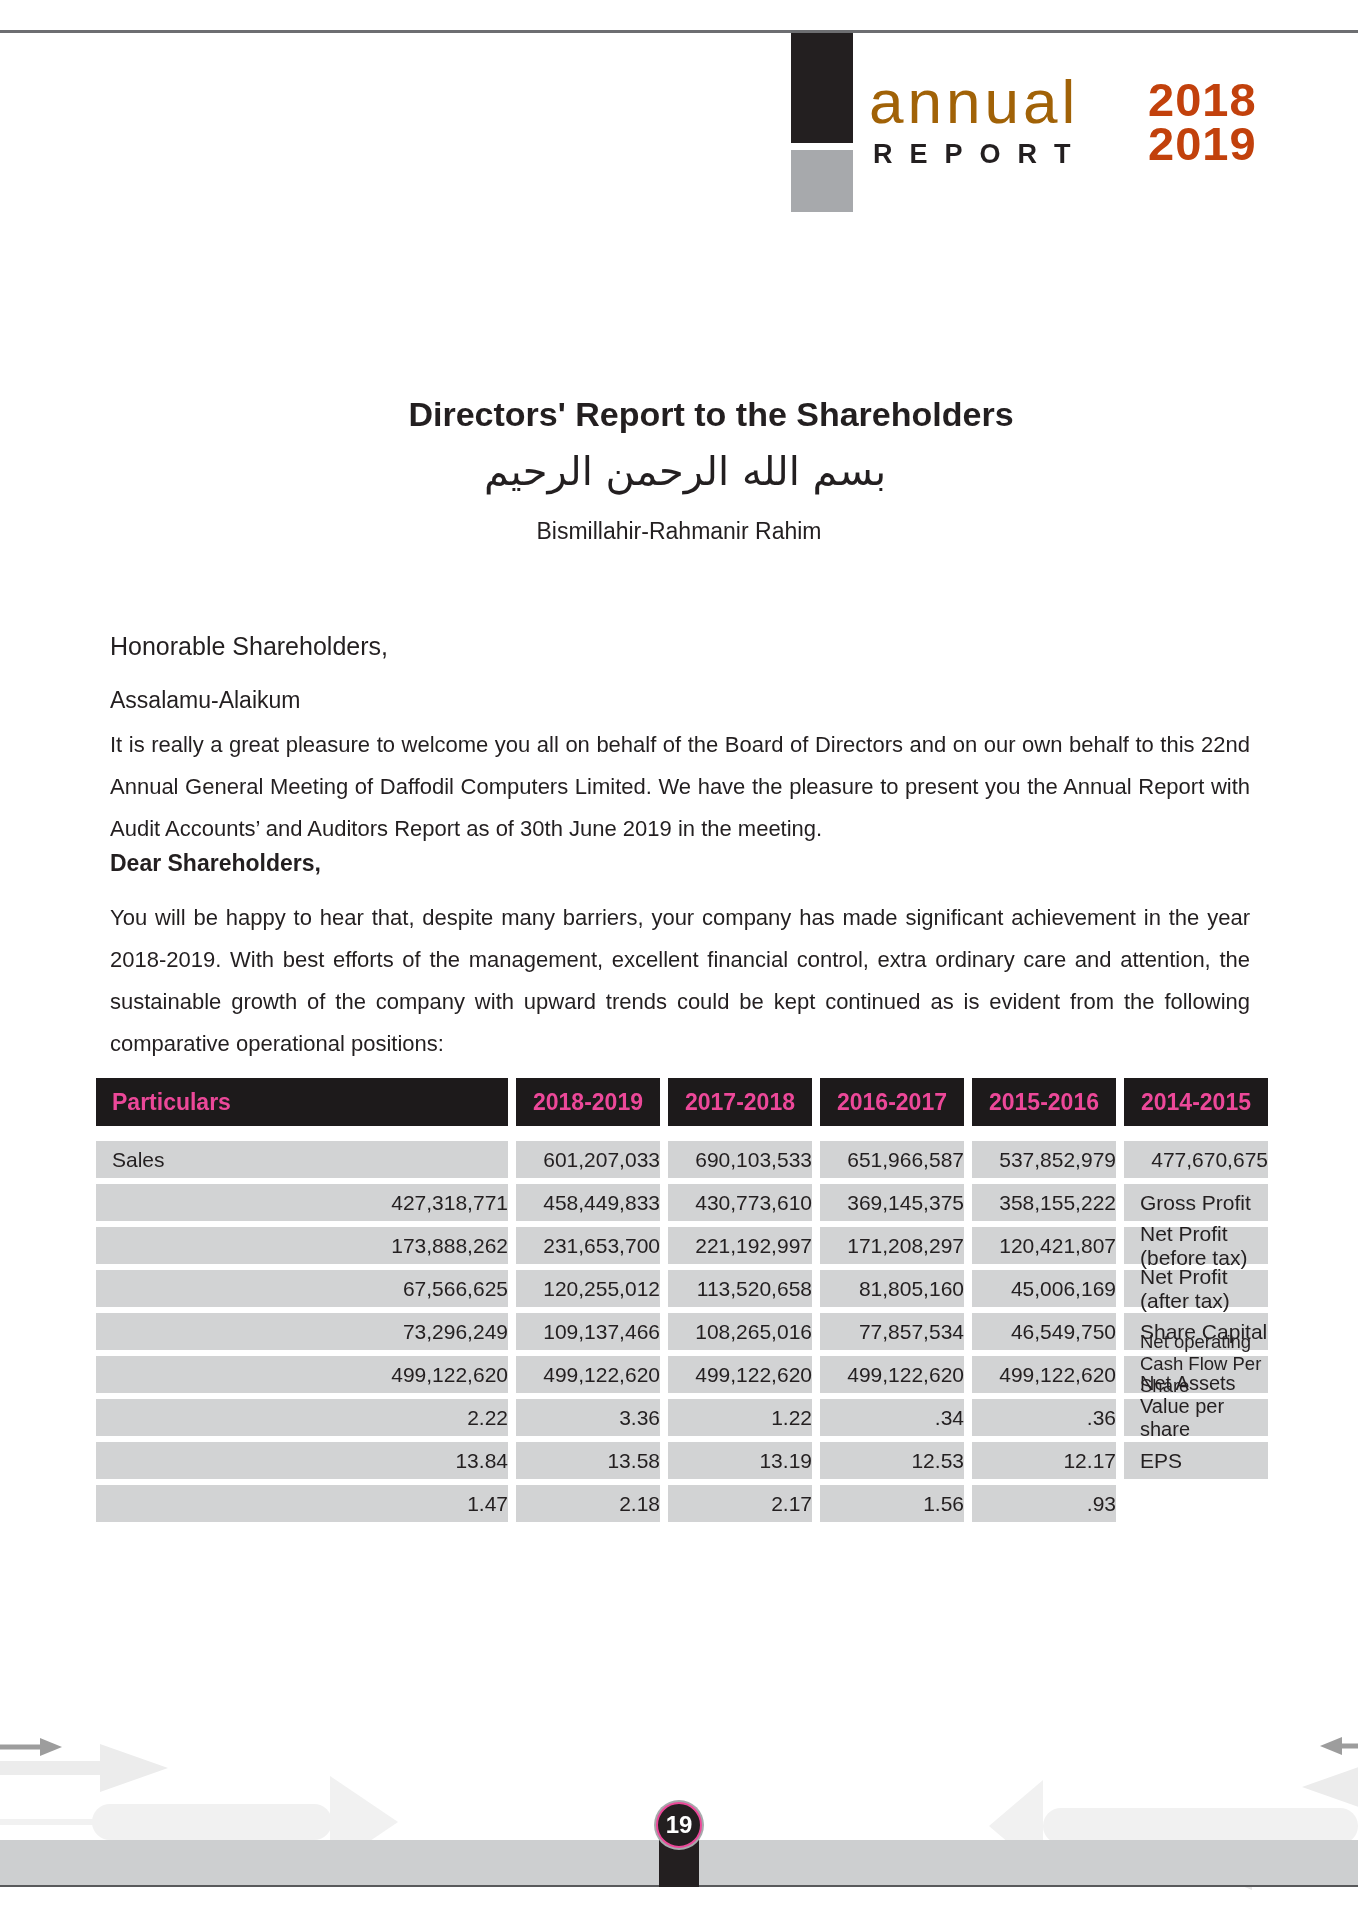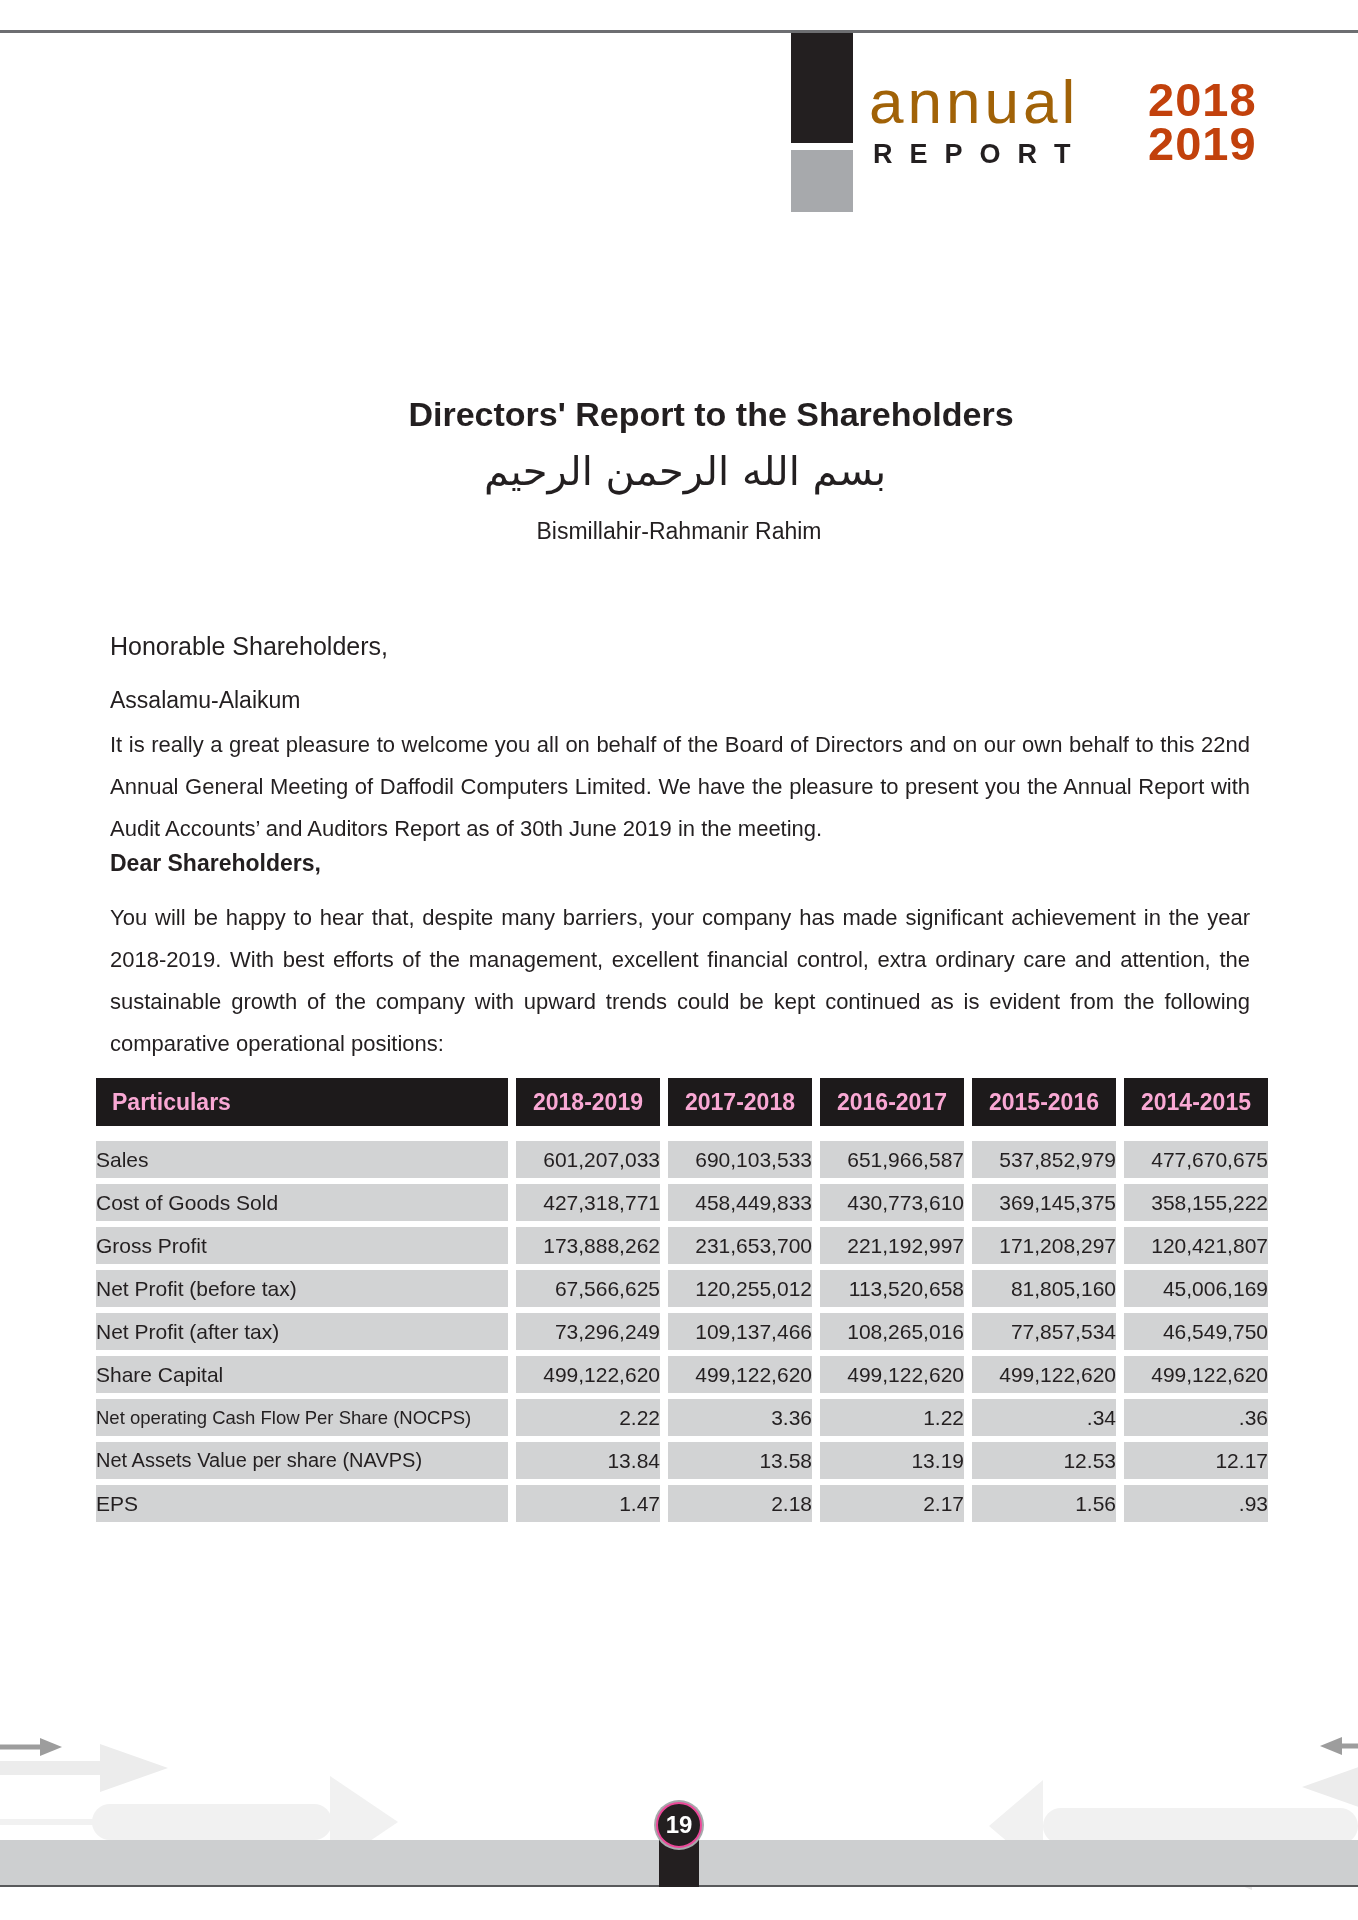--- a/index.html
+++ b/index.html
@@ -62,30 +62,30 @@
   .para2 { top: 897px; }
 
   
   .fin-table {
     position: absolute; left: 96px; top: 1078px; width: 1172px;
     display: grid;
     grid-template-columns: 412px 144px 144px 144px 144px 144px;
     column-gap: 8px; row-gap: 6px;
   }
   .th {
-    background: #1d1a1b; color: #f9a8d4; font-weight: bold; font-size: 23px;
+    background: #1d1a1b; color: #ec4899; font-weight: bold; font-size: 23px;
     height: 48px; display: flex; align-items: center; justify-content: center;
     margin-bottom: 9px;
   }
   .th.first { justify-content: flex-start; padding-left: 16px; }
   .td {
     background: #d2d3d4; height: 37px; font-size: 21px;
     display: flex; align-items: center;
   }
-  .td.label { justify-content: flex-start; }
+  .td.label { padding-left: 16px; justify-content: flex-start; }
   .td.value { justify-content: flex-end; }
   .td.label.condensed { font-size: 18.5px; }
   .td.label.semi-condensed { font-size: 20px; }
 
   
   .footer-arrows { position: absolute; left: 0; top: 1700px; width: 1358px; height: 200px; }
   .footer-bar {
     position: absolute; left: 0; top: 1840px; width: 1358px; height: 47px;
     background: #cdcfd0; border-bottom: 2px solid #58595b;
   }
@@ -135,21 +135,20 @@
     <div class="th">2015-2016</div>
     <div class="th">2014-2015</div>
 
     <div class="td label">Sales</div>
     <div class="td value">601,207,033</div>
     <div class="td value">690,103,533</div>
     <div class="td value">651,966,587</div>
     <div class="td value">537,852,979</div>
     <div class="td value">477,670,675</div>
 
-    <div class="td label">Cost of Goods Sold</div>
     <div class="td value">427,318,771</div>
     <div class="td value">458,449,833</div>
     <div class="td value">430,773,610</div>
     <div class="td value">369,145,375</div>
     <div class="td value">358,155,222</div>
 
     <div class="td label">Gross Profit</div>
     <div class="td value">173,888,262</div>
     <div class="td value">231,653,700</div>
     <div class="td value">221,192,997</div>

